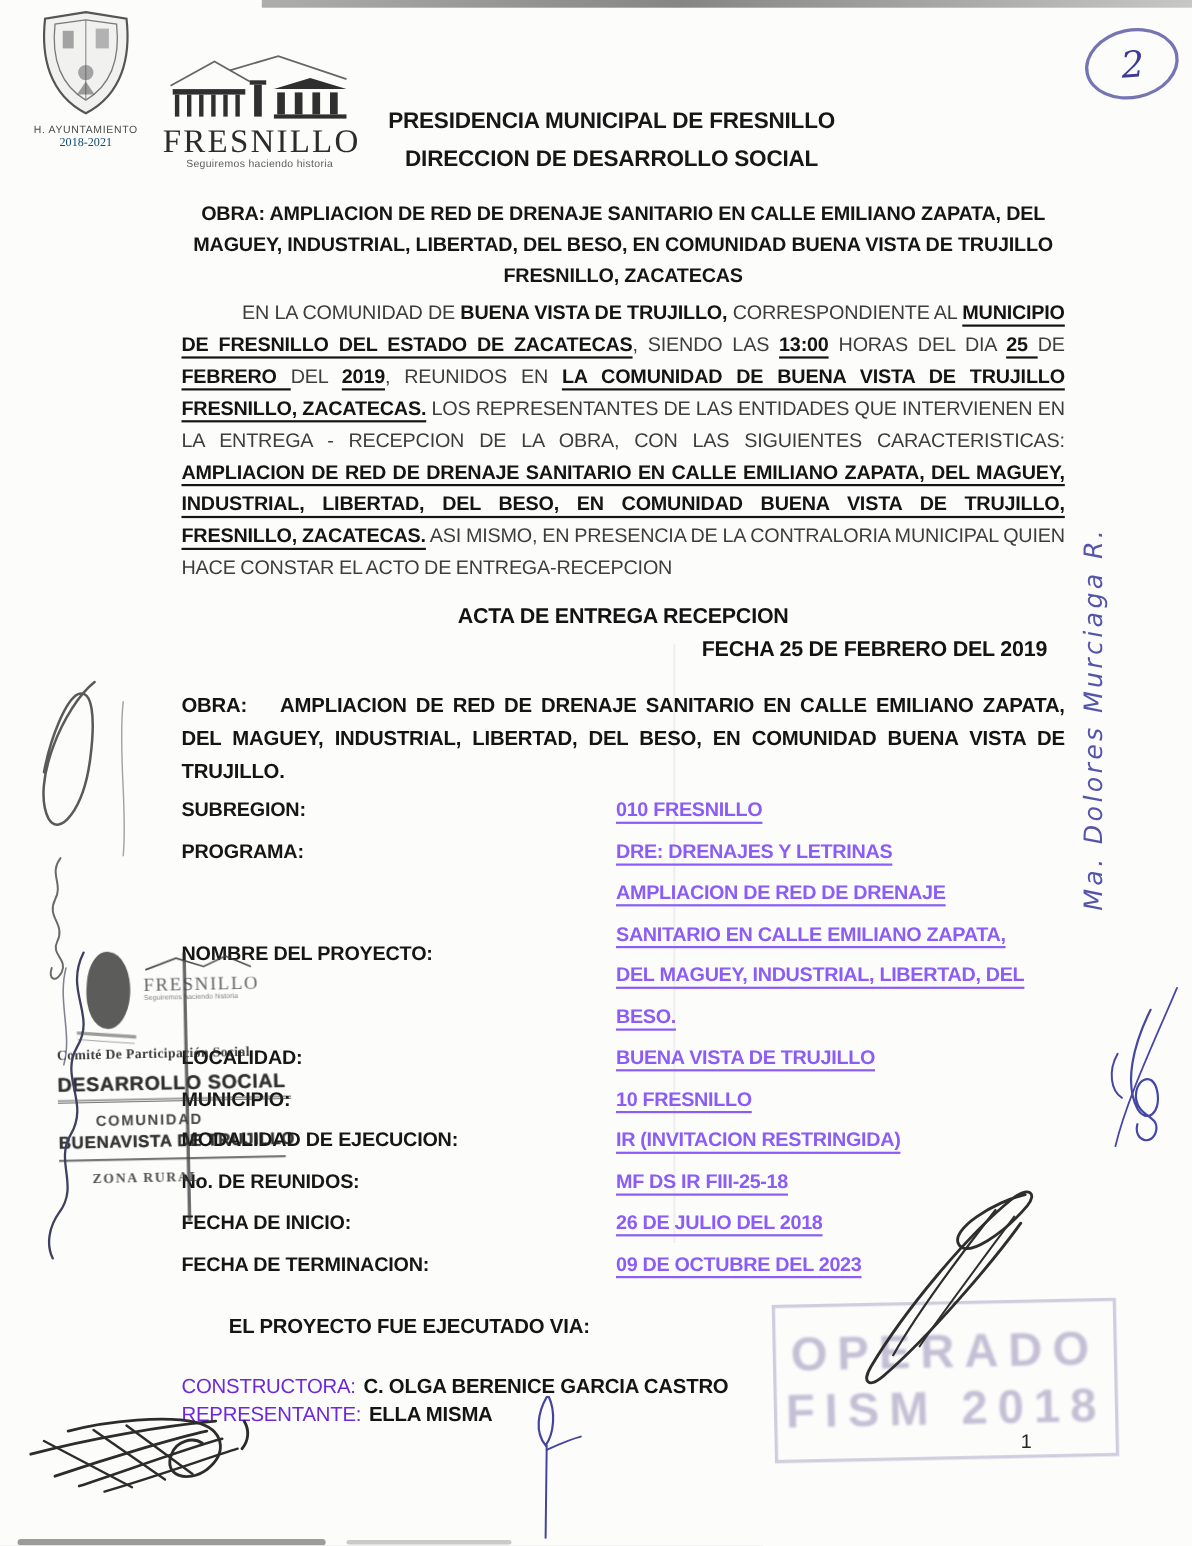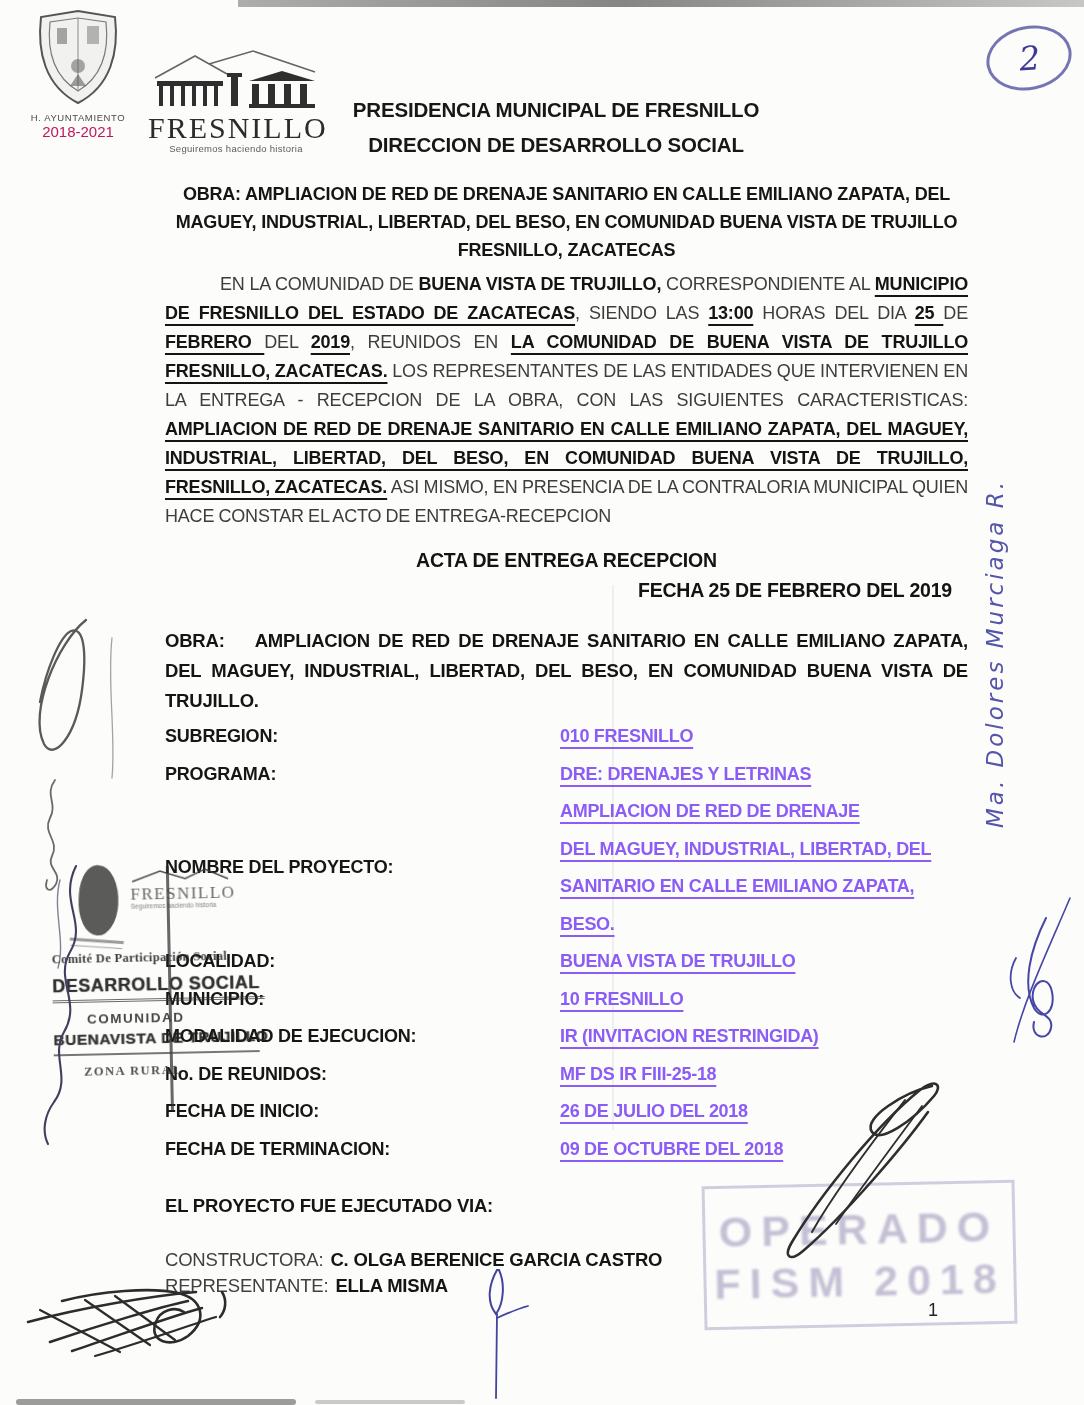--- a/index.html
+++ b/index.html
@@ -7,21 +7,21 @@
         font-family:"Liberation Sans",sans-serif;color:#1f1f1f;}
   
   .scan-top{position:absolute;top:0;left:238px;right:0;height:7px;
     background:linear-gradient(90deg,rgba(95,95,95,.5),rgba(70,70,70,.65) 45%,rgba(100,100,100,.35));}
   .scan-bottom-a{position:absolute;left:16px;bottom:0;width:280px;height:6px;background:rgba(60,60,60,.5);border-radius:3px;}
   .scan-bottom-b{position:absolute;left:315px;bottom:1px;width:150px;height:4px;background:rgba(95,95,95,.32);border-radius:2px;}
   .crease{position:absolute;left:612px;top:585px;width:2px;height:545px;background:rgba(0,0,0,.05);}
   
   .crest{position:absolute;left:30px;top:8px;width:96px;text-align:center;}
   .crest-cap{font-size:9.5px;letter-spacing:.6px;color:#4a4a4a;margin-top:2px;}
-  .crest-years{font-family:Liberation Sans, sans-serif;font-size:15px;color:#be185d;}
+  .crest-years{font-family:Liberation Serif, serif;font-size:11px;color:#0c4a6e;}
   .flogo{position:absolute;left:148px;top:48px;width:176px;text-align:center;}
   .fl-name{font-family:"Liberation Serif",serif;font-size:30px;letter-spacing:2px;color:#2c2c2c;line-height:30px;margin-top:1px;}
   .fl-tag{font-size:9.5px;color:#5d5d5d;letter-spacing:.3px;}
   .doc-title{position:absolute;left:330px;top:92px;width:452px;text-align:center;
     font-weight:700;font-size:20.5px;line-height:35px;letter-spacing:-.2px;color:#171717;}
   
   .circled{position:absolute;left:986px;top:26px;width:80px;height:58px;border:3px solid rgba(60,60,150,.7);
     border-radius:50%;transform:rotate(-12deg);display:flex;align-items:center;justify-content:center;}
   .circled span{font-family:"DejaVu Serif",serif;font-style:italic;font-size:33px;color:#3c3c96;transform:rotate(8deg);}
   
@@ -36,24 +36,24 @@
   .acta-heading{font-weight:700;text-align:center;font-size:19.5px;line-height:29px;margin-top:15px;color:#131313;letter-spacing:-.2px;}
   .fecha-line{font-weight:700;text-align:right;font-size:19.5px;line-height:30px;padding-right:16px;color:#131313;letter-spacing:-.2px;}
   .obra-statement{margin-top:21px;font-size:18.5px;line-height:30px;text-align:justify;letter-spacing:-.2px;}
   .fields{margin-top:2px;}
   .field-row{display:flex;align-items:flex-start;}
   .field-row.multi{align-items:center;}
   .field-label{flex:0 0 395px;font-weight:700;font-size:18px;line-height:37.5px;letter-spacing:-.2px;color:#161616;}
   .field-values{flex:1;}
   .field-line{line-height:37.5px;font-size:18px;letter-spacing:-.3px;}
   .field-line span{font-weight:700;color:#8b5cf6;text-decoration-line:underline;text-decoration-thickness:2px;text-underline-offset:5px;}
-  .exec-heading{margin-top:23px;font-weight:700;font-size:18.5px;line-height:29px;letter-spacing:-.2px;color:#151515;}
+  .exec-heading{margin-top:23px;font-weight:700;font-size:18.5px;line-height:29px;letter-spacing:-.2px;color:#151515;margin-left:43px;}
   .exec-line{font-size:18.5px;line-height:26px;letter-spacing:-.2px;}
   .exec-line.first{margin-top:27px;}
-  .exec-label{font-weight:400;color:#404040;margin-right:7px;margin-top:20px;}
+  .exec-label{font-weight:400;color:#6d28d9;margin-right:7px;margin-top:20px;}
   .exec-value{font-weight:700;color:#141414;}
   
   .stamp-committee{position:absolute;left:52px;top:862px;width:228px;z-index:2;transform:rotate(-1.2deg);
     filter:blur(.35px);opacity:.9;pointer-events:none;}
   .sc-logorow{position:relative;height:80px;}
   .sc-blob{position:absolute;left:28px;top:2px;width:40px;height:70px;background:#232323;opacity:.82;
     border-radius:42% 55% 46% 52%;transform:rotate(5deg);}
   .sc-blob::after{content:"";position:absolute;left:-6px;top:74px;width:54px;height:3px;background:#333;opacity:.65;box-shadow:0 6px 0 -1px #444;}
   .sc-minilogo{position:absolute;left:80px;top:6px;width:140px;text-align:left;}
   .sc-mlname{font-family:"Liberation Serif",serif;font-size:17px;letter-spacing:1.5px;color:rgba(45,45,45,.8);line-height:16px;}
@@ -149,22 +149,22 @@
         <div class="field-row">
           <div class="field-label">PROGRAMA:</div>
           <div class="field-values">
             <div class="field-line"><span>DRE: DRENAJES Y LETRINAS</span></div>
           </div>
         </div>
         <div class="field-row multi">
           <div class="field-label">NOMBRE DEL PROYECTO:</div>
           <div class="field-values">
             <div class="field-line"><span>AMPLIACION DE RED DE DRENAJE</span></div>
+            <div class="field-line"><span>SANITARIO EN CALLE EMILIANO ZAPATA,</span></div>
             <div class="field-line"><span>DEL MAGUEY, INDUSTRIAL, LIBERTAD, DEL</span></div>
-            <div class="field-line"><span>SANITARIO EN CALLE EMILIANO ZAPATA,</span></div>
             <div class="field-line"><span>BESO.</span></div>
           </div>
         </div>
         <div class="field-row">
           <div class="field-label">LOCALIDAD:</div>
           <div class="field-values">
             <div class="field-line"><span>BUENA VISTA DE TRUJILLO</span></div>
           </div>
         </div>
         <div class="field-row">
@@ -187,21 +187,21 @@
         </div>
         <div class="field-row">
           <div class="field-label">FECHA DE INICIO:</div>
           <div class="field-values">
             <div class="field-line"><span>26 DE JULIO DEL 2018</span></div>
           </div>
         </div>
         <div class="field-row">
           <div class="field-label">FECHA DE TERMINACION:</div>
           <div class="field-values">
-            <div class="field-line"><span>09 DE OCTUBRE DEL 2018</span></div>
+            <div class="field-line"><span>09 DE OCTUBRE DEL 2023</span></div>
           </div>
         </div>
       </div>
     <div class="exec-heading">EL PROYECTO FUE EJECUTADO VIA:</div>
     <div class="exec-line first">
       <span class="exec-label">CONSTRUCTORA:</span><span class="exec-value">C. OLGA BERENICE GARCIA CASTRO</span>
     </div>
     <div class="exec-line">
       <span class="exec-label">REPRESENTANTE:</span><span class="exec-value">ELLA MISMA</span>
     </div>

